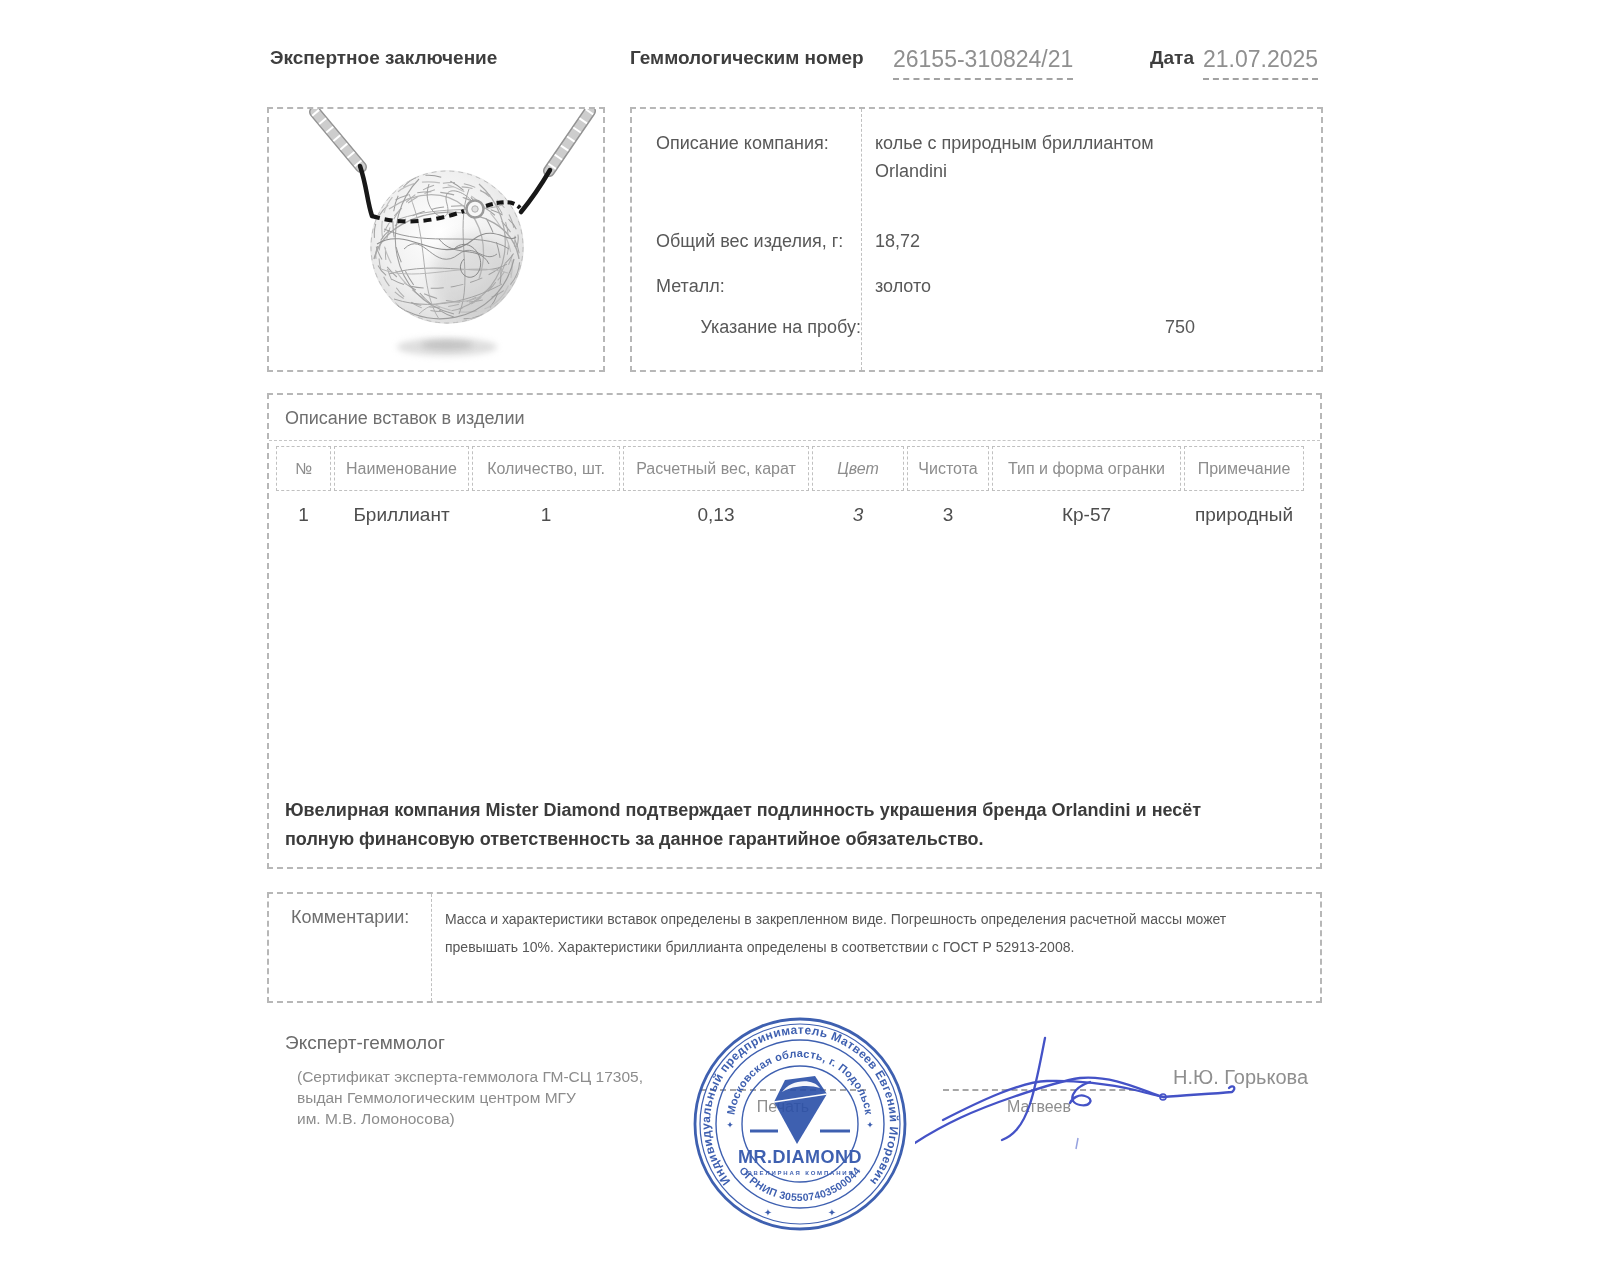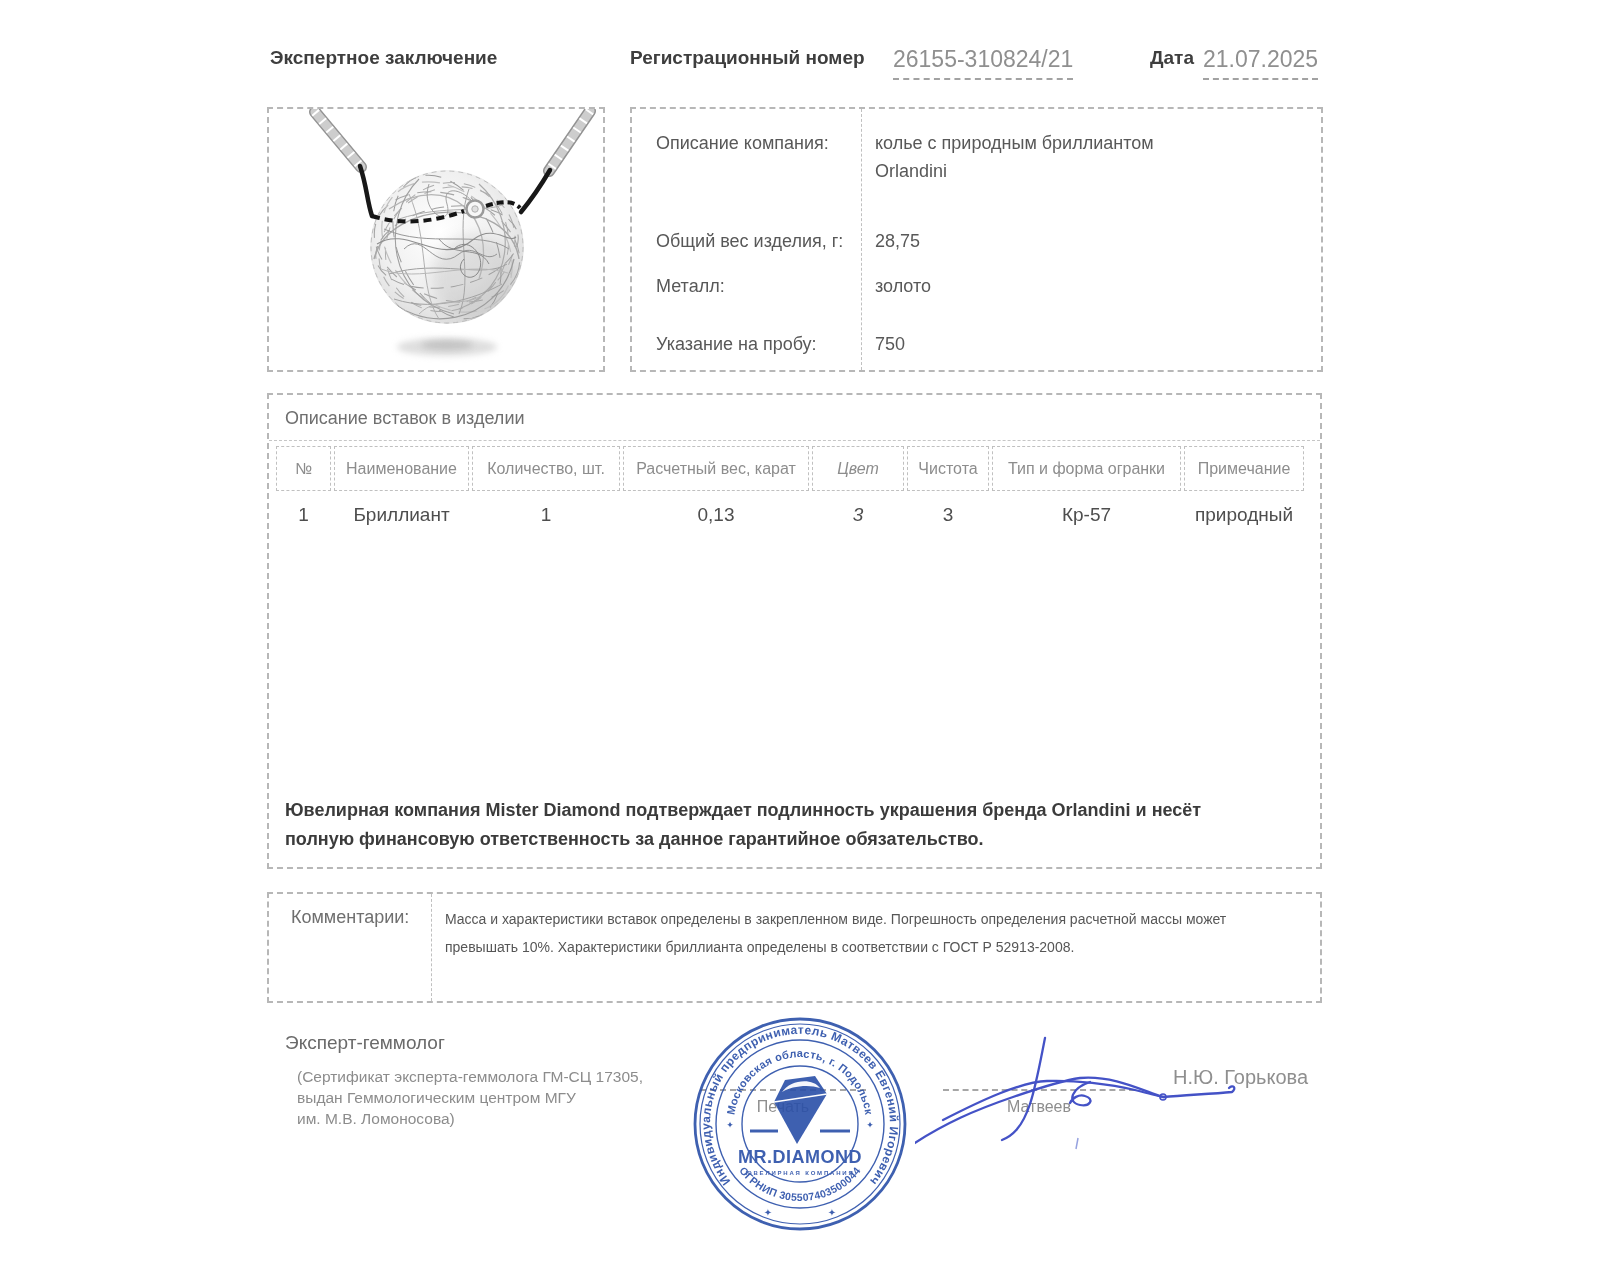--- a/index.html
+++ b/index.html
@@ -42,21 +42,21 @@
   .ph-line span{display:inline-block;padding-top:7px;font-size:16px;color:#8e8e8e;}
   .ex-name{font-size:20px;color:#8f8f8f;white-space:nowrap;}
   .stamp-svg{opacity:0.9;}
 </style>
 </head>
 <body>
 
 <div class="page">
 
   <div class="abs h-label" style="left:270px;top:47px;">Экспертное заключение</div>
-  <div class="abs h-label" style="left:630px;top:47px;">Регистрационный номер</div>
+  <div class="abs h-label" style="left:630px;top:47px;">Геммологическим номер</div>
   <div class="abs h-value" style="left:893px;top:46px;min-width:160px;">26155-310824/21</div>
   <div class="abs h-label" style="left:1150px;top:47px;">Дата</div>
   <div class="abs h-value" style="left:1203px;top:46px;min-width:105px;">21.07.2025</div>
 
   <div class="abs dbox" style="left:267px;top:107px;width:338px;height:265px;">
     <svg width="334" height="261" viewBox="0 0 334 261">
       <defs>
         <radialGradient id="ballGrad" cx="45%" cy="40%" r="65%">
           <stop offset="0%" stop-color="#ffffff"></stop>
           <stop offset="60%" stop-color="#f0f0f0"></stop>
@@ -132,27 +132,27 @@
   </div>
 
   <div class="abs dbox details" style="left:630px;top:107px;width:693px;height:265px;">
     <div class="d-divider"></div>
     <div class="d-row" style="top:20px;">
       <div class="d-label">Описание компания:</div>
       <div class="d-value">колье с природным бриллиантом Orlandini</div>
     </div>
     <div class="d-row" style="top:118px;">
       <div class="d-label">Общий вес изделия, г:</div>
-      <div class="d-value">28,75</div>
+      <div class="d-value">18,72</div>
     </div>
     <div class="d-row" style="top:163px;">
       <div class="d-label">Металл:</div>
       <div class="d-value">золото</div>
     </div>
-    <div class="d-row" style="top:221px;">
+    <div class="d-row" style="top:204px;text-align:right;">
       <div class="d-label">Указание на пробу:</div>
       <div class="d-value">750</div>
     </div>
   </div>
 
   <div class="abs dbox tbox" style="left:267px;top:393px;width:1055px;height:476px;">
     <div class="t-title">Описание вставок в изделии</div>
     <div class="t-head">
       <div class="cell c0">№</div>
       <div class="cell c1">Наименование</div>

